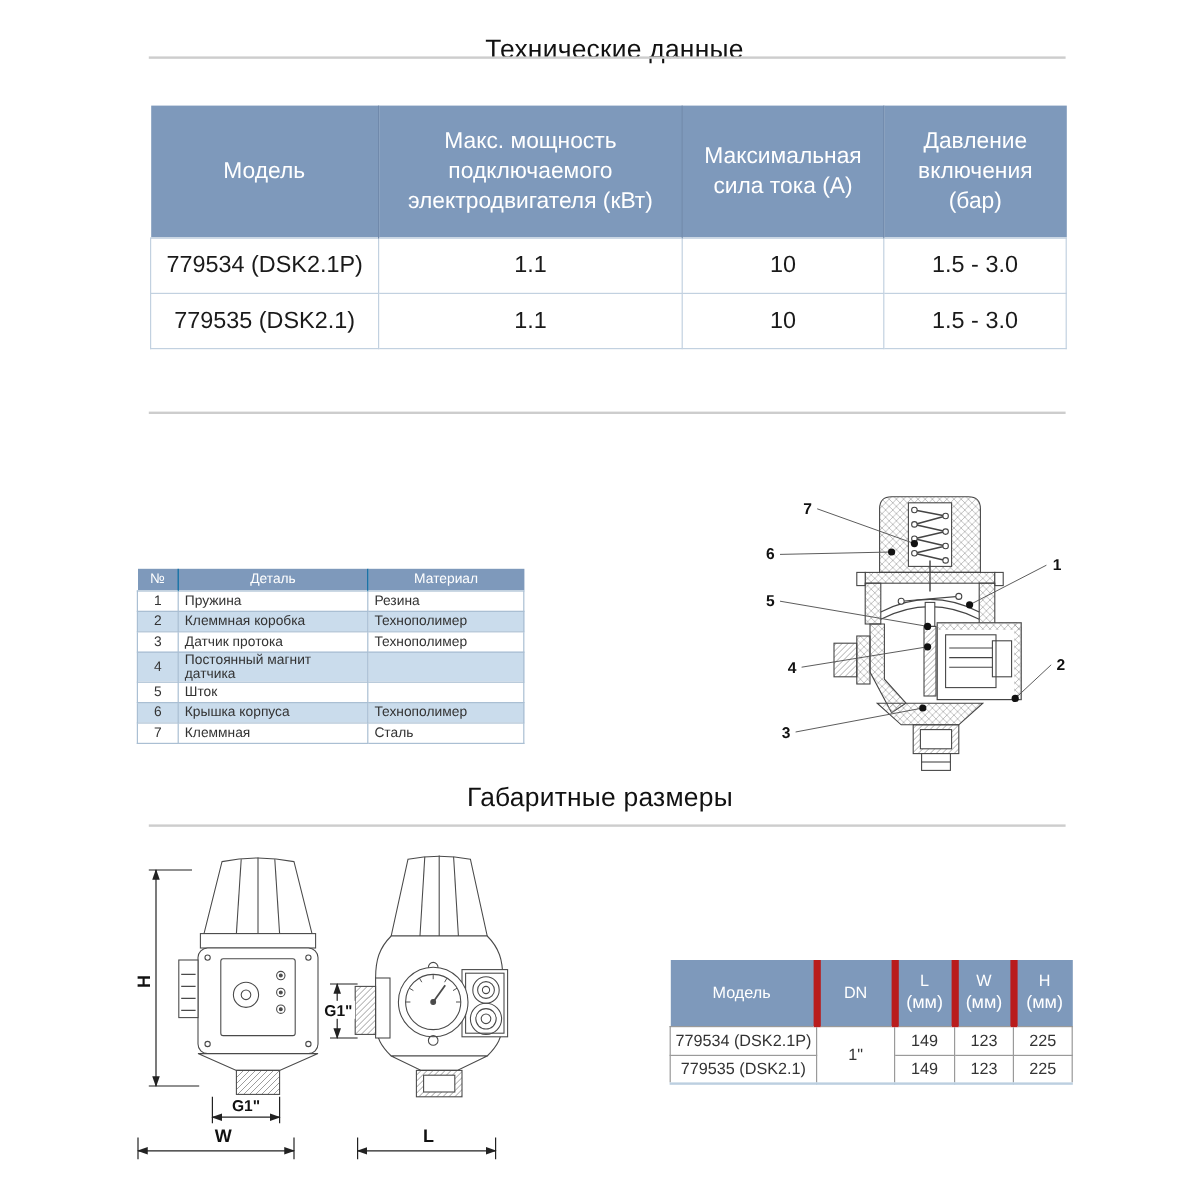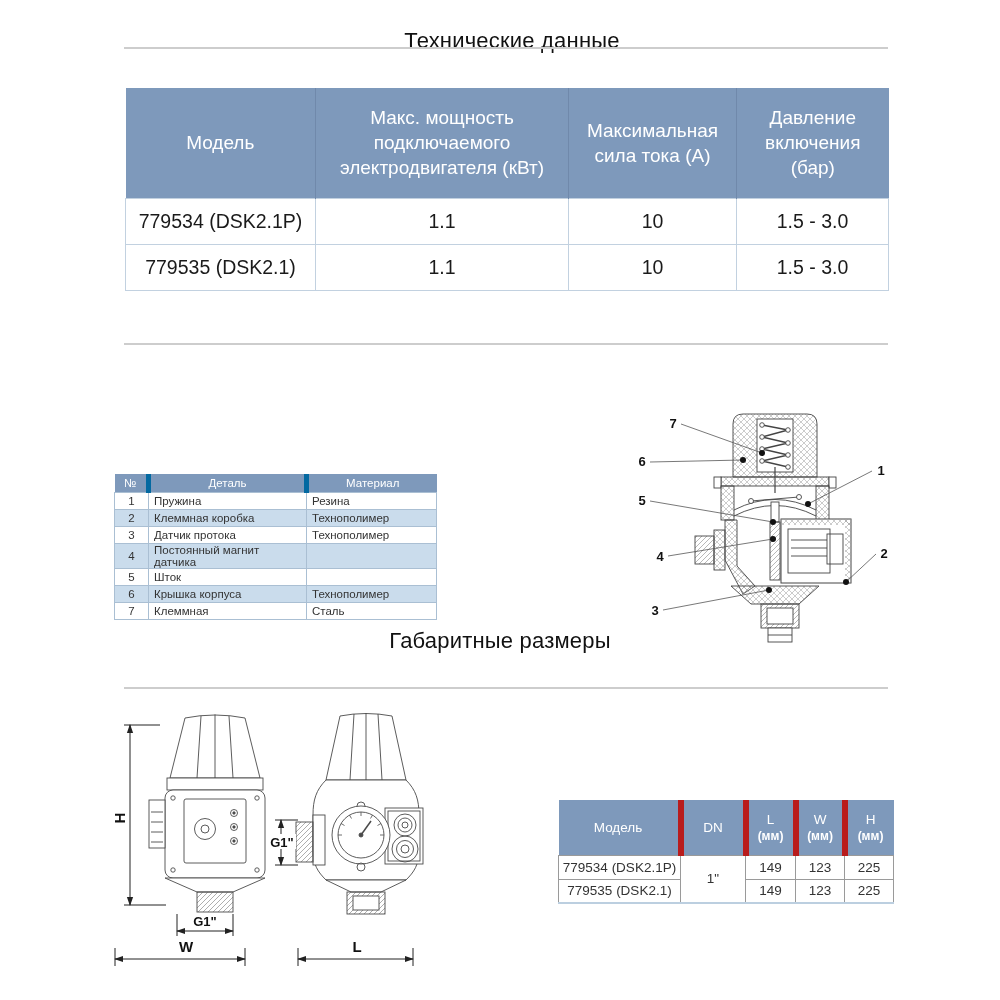--- a/index.html
+++ b/index.html
@@ -16,33 +16,33 @@
   .t-main th { background:#7e99bb; color:#fff; font-weight:400; font-size:19px; line-height:1.32;
                height:110px; vertical-align:middle; text-align:center; padding:0 8px;
                border-left:1px solid #7089ab; }
   .t-main th:first-child { border-left:none; }
   .t-main td { height:46px; font-size:19.5px; color:#1a1a1a; text-align:center;
                border:1px solid #c2d1e0; background:#fff; }
 
   
   .t-parts { position:absolute; left:114px; top:474px; width:322px; table-layout:fixed; }
   .t-parts th { background:#7e99bb; color:#fff; font-weight:400; font-size:11.5px; height:18px;
-                text-align:center; border-left:5px solid #0369a1; }
+                text-align:center; border-left:1px solid #0369a1; }
   .t-parts th:first-child { border-left:none; }
   .t-parts td { height:17px; font-size:11.5px; color:#333; background:#fff;
                 border:1px solid #aabfd3; padding:0 5px; }
   .t-parts td.num { text-align:center; padding:0; }
   .t-parts tr.alt td { background:#cadcec; }
 
   
   .t-dim { position:absolute; left:558px; top:800px; width:335px; table-layout:fixed; }
   .t-dim th { background:#7e99bb; color:#fff; font-weight:400; font-size:13.5px; height:55px;
               text-align:center; vertical-align:middle; border-left:6px solid #b91c1c; }
   .t-dim th:first-child { border-left:none; }
-  .t-dim th .unit { display:block; font-size:12px; margin-top:2px;font-weight:bold; }
+  .t-dim th .unit { display:block; font-size:15px; margin-top:2px; }
   .t-dim td { height:24px; font-size:13.5px; color:#333; text-align:center; background:#fff;
               border:1px solid #9a9a9a; }
   .t-dim { border-bottom:2px solid #bccfe0; }
 
   svg { position:absolute; }
   svg text { font-family:"Liberation Sans", sans-serif; }
   .callout { font-size:13px; font-weight:bold; fill:#111; }
   .dim-label { font-size:15px; font-weight:bold; fill:#111; }
   .dim-label-sm { font-size:13px; font-weight:bold; fill:#111; }
 </style>
@@ -219,21 +219,21 @@
       <text class="callout" x="58" y="30">7</text>
       <text class="callout" x="27" y="68">6</text>
       <text class="callout" x="266" y="77">1</text>
       <text class="callout" x="27" y="107">5</text>
       <text class="callout" x="45" y="163">4</text>
       <text class="callout" x="269" y="160">2</text>
       <text class="callout" x="40" y="217">3</text>
     </g>
   </svg>
 
-  <div class="sec-title" style="top:628px;">Габаритные размеры</div>
+  <div class="sec-title" style="top:652px;">Габаритные размеры</div>
   <div class="rule" style="top:687px;"></div>
 
   <svg style="left:110px; top:700px;" width="200" height="272" viewBox="0 0 200 272">
     <defs>
       <pattern id="thF" width="5" height="5" patternUnits="userSpaceOnUse">
         <path d="M0,5 L5,0" stroke="#777" stroke-width="0.6"></path>
       </pattern>
       <marker id="arF" viewBox="0 0 10 10" refX="9" refY="5" markerWidth="9" markerHeight="9" orient="auto-start-reverse">
         <path d="M0,1.5 L10,5 L0,8.5 z" fill="#222"></path>
       </marker>

